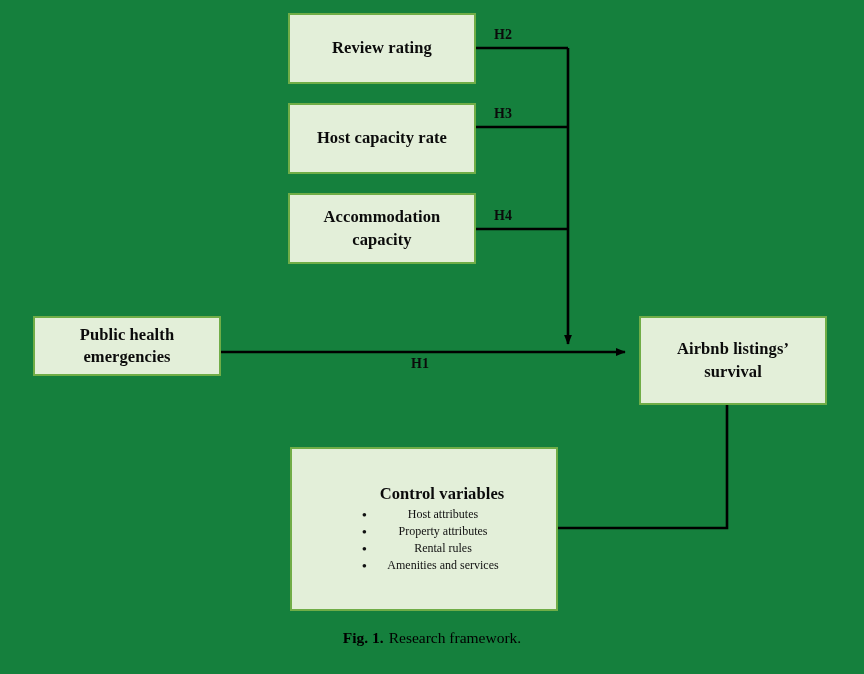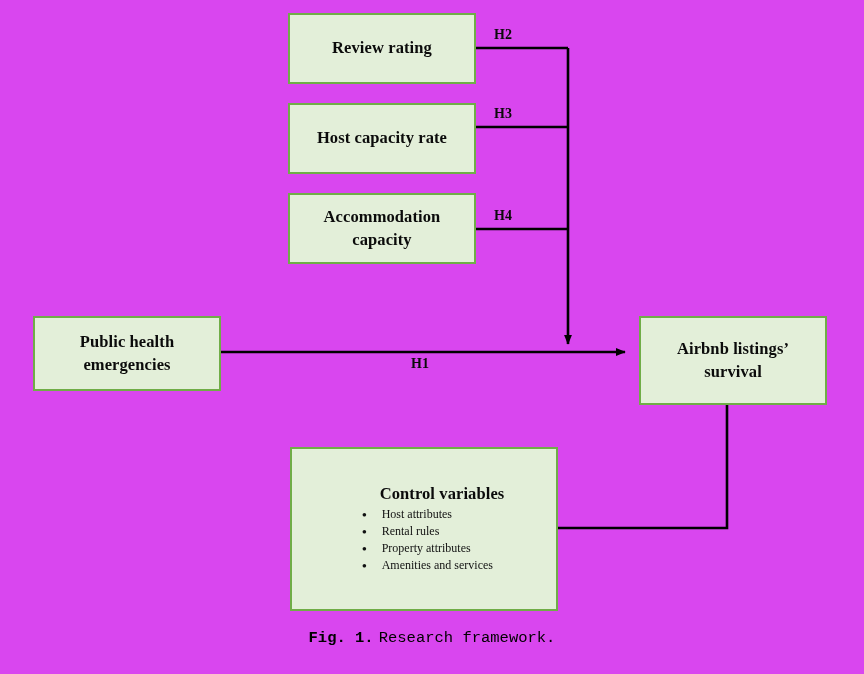--- a/index.html
+++ b/index.html
@@ -9,21 +9,21 @@
     background: #ffffff;
   }
   body {
     font-family: "Liberation Serif", "DejaVu Serif", serif;
     color: #000000;
   }
   #figure-root {
     position: relative;
     width: 864px;
     height: 674px;
-    background: #d946ef;
+    background: #15803d;
     overflow: hidden;
   }
   .svg-layer {
     position: absolute;
     left: 0;
     top: 0;
     width: 864px;
     height: 674px;
   }
   .node-box {
@@ -49,33 +49,33 @@
   #box-review-rating {
     left: 288px; top: 13px; width: 188px; height: 71px;
   }
   #box-host-response-rate {
     left: 288px; top: 103px; width: 188px; height: 71px;
   }
   #box-accommodation-capacity {
     left: 288px; top: 193px; width: 188px; height: 71px;
   }
   #box-public-health {
-    left: 33px; top: 316px; width: 188px; height: 75px;
+    left: 33px; top: 316px; width: 188px; height: 60px;
   }
   #box-airbnb-survival {
     left: 633px; top: 316px; width: 188px; height: 89px; margin-left: 6px;
   }
   #box-control-variables {
     left: 290px; top: 447px; width: 268px; height: 164px;
     align-items: center;
     justify-content: center;
   }
   .control-inner {
     display: block;
-    text-align: left;
+    text-align: center;
     padding-left: 14px;
   }
   .control-title {
     font-family: "Liberation Serif", "DejaVu Serif", serif;
     font-weight: bold;
     font-size: 16.5px;
     color: #0b0b0b;
     margin: 0 0 2px 22px;
     letter-spacing: 0.1px;
   }
@@ -116,21 +116,21 @@
   #label-h3 { left: 494px; top: 106px; }
   #label-h4 { left: 494px; top: 208px; }
   #label-h1 { left: 411px; top: 356px; }
   
   #figure-caption {
     position: absolute;
     left: 0;
     top: 629px;
     width: 864px;
     text-align: center;
-    font-family: Liberation Mono, monospace;
+    font-family: Liberation Serif, serif;
     font-size: 15.5px;
     color: #000000;
   }
   #caption-prefix {
     font-weight: bold;
     margin-right: 5px;
   }
   #caption-text {
     font-weight: normal;
   }
@@ -187,22 +187,22 @@
   <div class="node-box" id="box-airbnb-survival">
     <span class="node-label">Airbnb listings’
 survival</span>
   </div>
 
   <div class="node-box" id="box-control-variables">
     <div class="control-inner">
       <div class="control-title">Control variables</div>
       <ul class="control-list">
         <li>Host attributes</li>
+        <li>Property attributes</li>
         <li>Rental rules</li>
-        <li>Property attributes</li>
         <li>Amenities and services</li>
       </ul>
     </div>
   </div>
 
   <div class="edge-label" id="label-h2">H2</div>
   <div class="edge-label" id="label-h3">H3</div>
   <div class="edge-label" id="label-h4">H4</div>
   <div class="edge-label" id="label-h1">H1</div>
 

